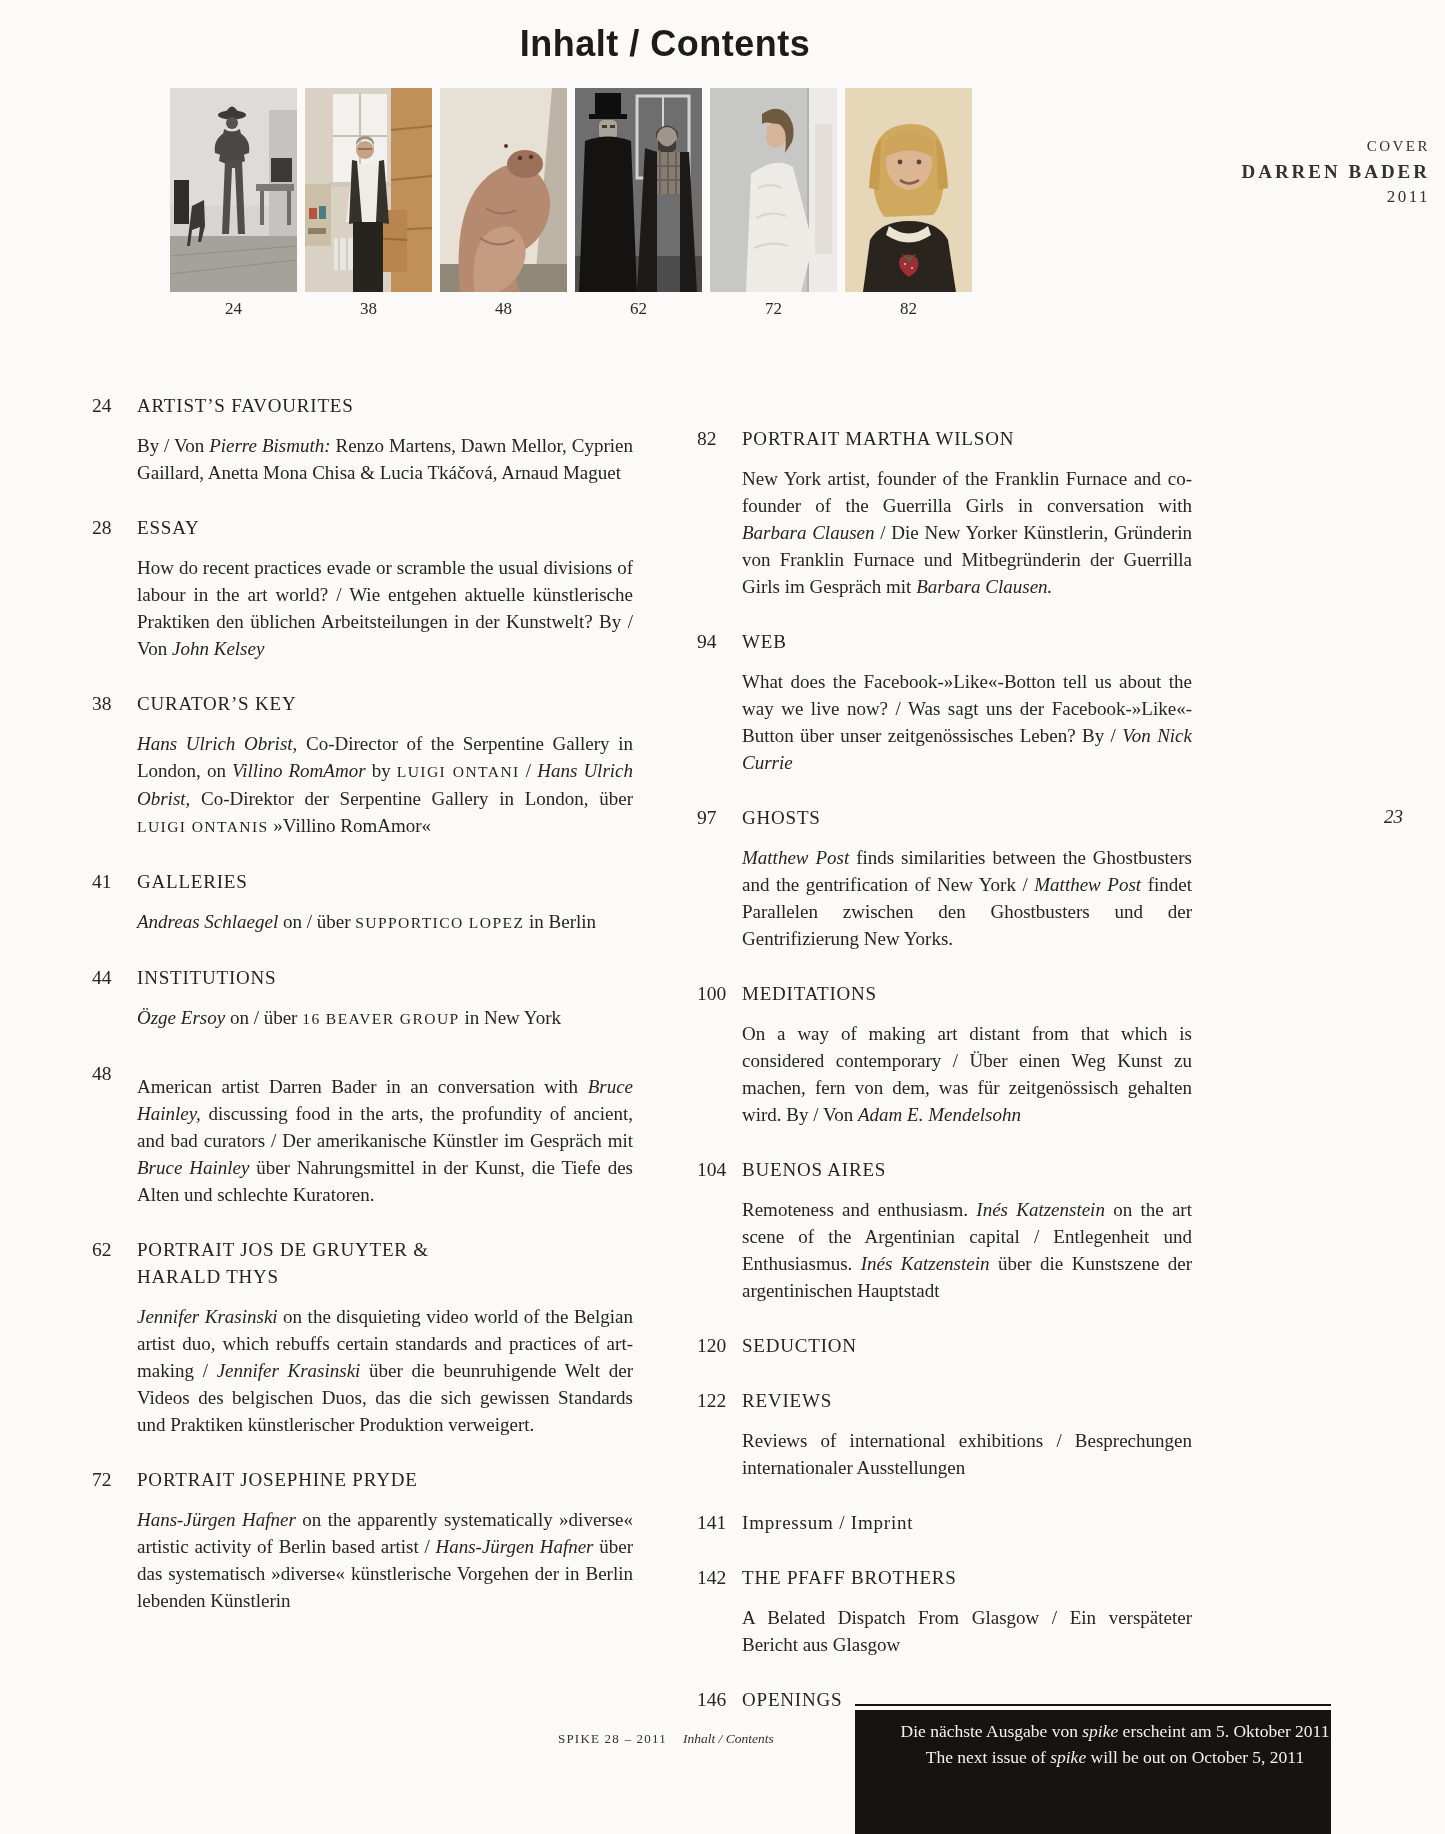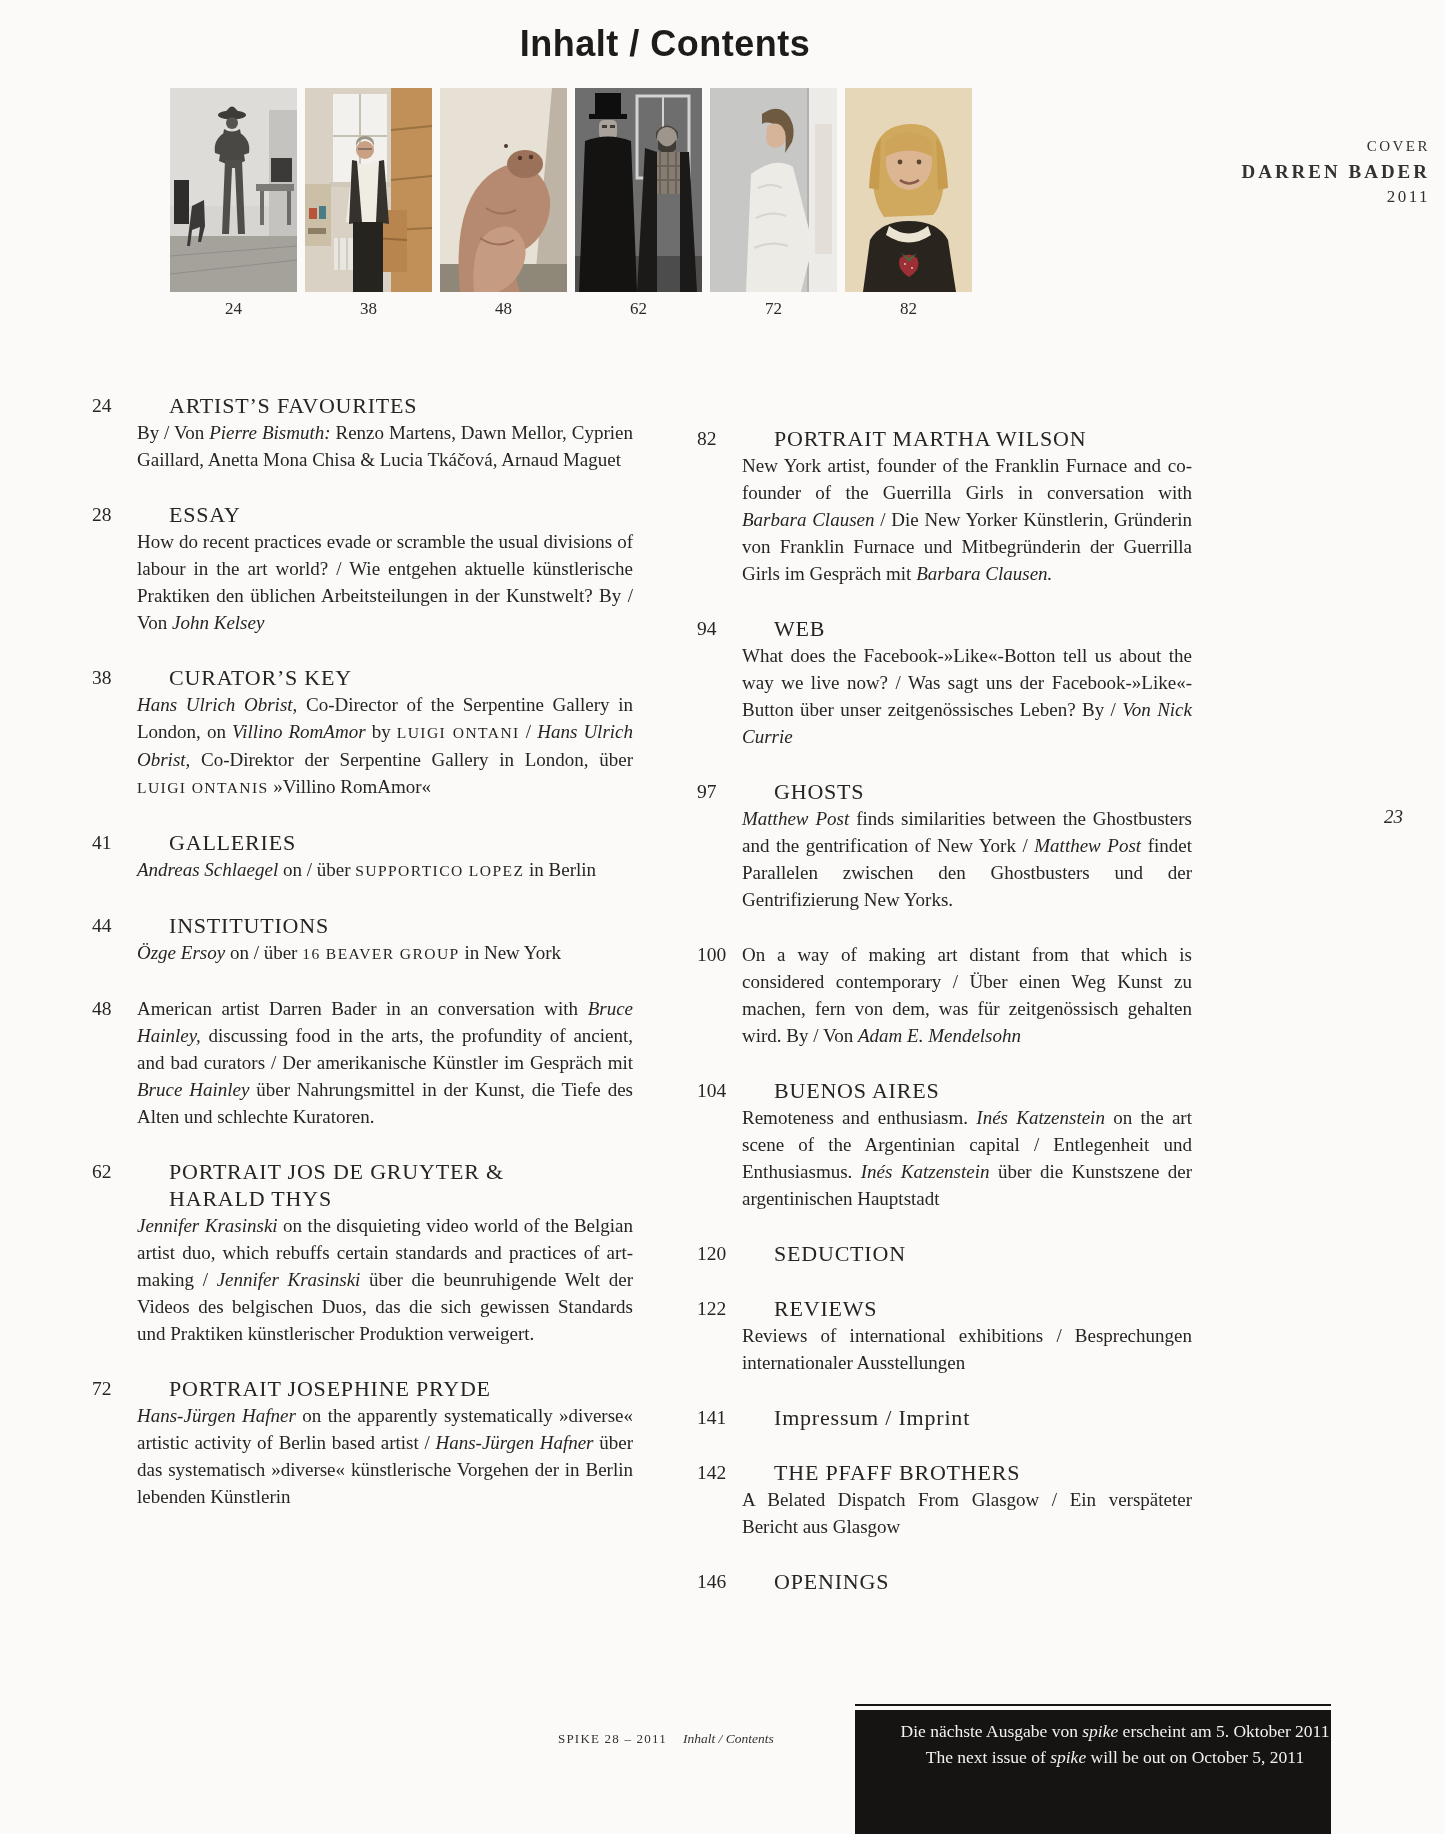--- a/index.html
+++ b/index.html
@@ -27,22 +27,22 @@
   
   #folio{left:1384px;top:806px;font-size:19px;font-style:italic;color:#2b2a29;}
 
   
   .col{position:absolute;}
   #col-left{left:92px;top:392px;width:541px;}
   #col-right{left:697px;top:425px;width:495px;}
   .entry{display:flex;margin-bottom:28px;}
   .num{width:45px;flex:0 0 45px;font-size:19.5px;line-height:27px;text-align:left;}
   .content{flex:1;}
-  .etitle{font-size:22px;line-height:27px;letter-spacing:0.8px;white-space:pre-line;margin-left:32px;}
-  .ebody{font-size:19px;line-height:27px;text-align:justify;}
+  .etitle{font-size:19px;line-height:27px;letter-spacing:0.8px;white-space:pre-line;}
+  .ebody{font-size:19px;line-height:27px;text-align:justify;margin-top:13px;}
   .it{font-style:italic;}
   .sc{font-size:0.82em;letter-spacing:1.4px;}
 
   
   #footer{left:558px;top:1731px;font-size:13px;color:#33322f;}
   #footer .issue{letter-spacing:1.2px;}
   #footer .section{font-style:italic;margin-left:16px;font-size:13.5px;}
 
   
   #next-issue{left:855px;top:1704px;width:476px;}
@@ -284,20 +284,21 @@
   <div class="entry">
     <div class="num">97</div>
     <div class="content">
       <div class="etitle">GHOSTS</div>
       <div class="ebody"><span class="it">Matthew Post</span><span> finds similarities between the Ghostbusters and the gentrification of New York / </span><span class="it">Matthew Post</span><span> findet Parallelen zwischen den Ghostbusters und der Gentrifizierung New Yorks.</span></div>
     </div>
   </div>
   <div class="entry">
     <div class="num">100</div>
     <div class="content">
+      <div class="etitle">MEDITATIONS</div>
       <div class="ebody"><span>On a way of making art distant from that which is considered contemporary / Über einen Weg Kunst zu machen, fern von dem, was für zeitgenössisch gehalten wird. By / Von </span><span class="it">Adam E. Mendelsohn</span></div>
     </div>
   </div>
   <div class="entry">
     <div class="num">104</div>
     <div class="content">
       <div class="etitle">BUENOS AIRES</div>
       <div class="ebody"><span>Remoteness and enthusiasm. </span><span class="it">Inés Katzenstein</span><span> on the art scene of the Argentinian capital / Entlegenheit und Enthusiasmus. </span><span class="it">Inés Katzenstein</span><span> über die Kunstszene der argentinischen Hauptstadt</span></div>
     </div>
   </div>

